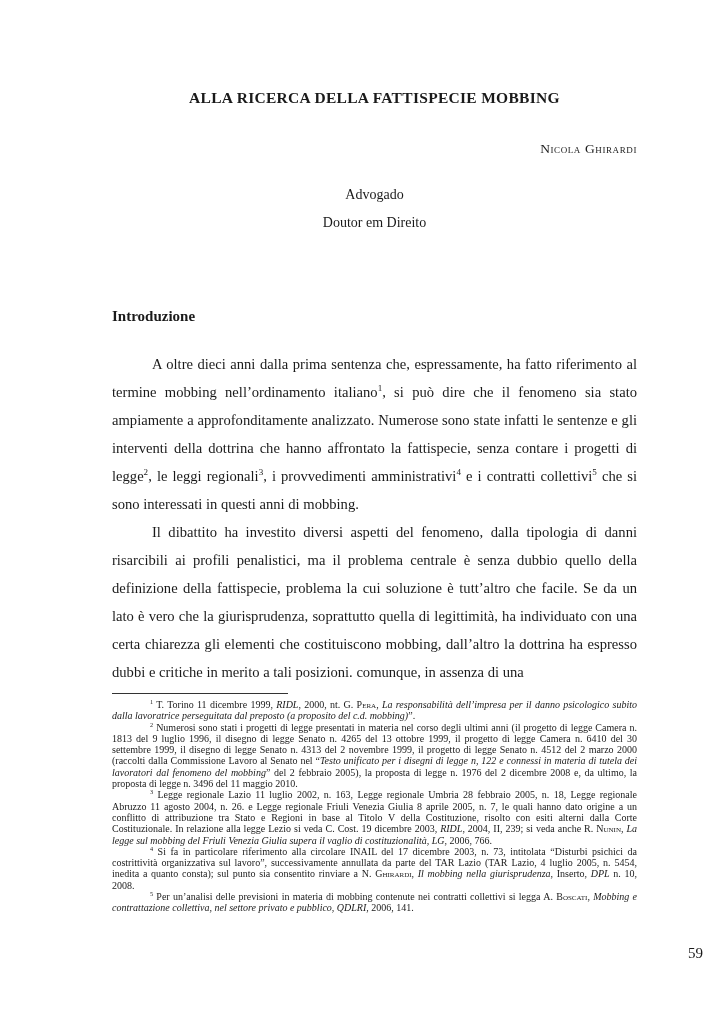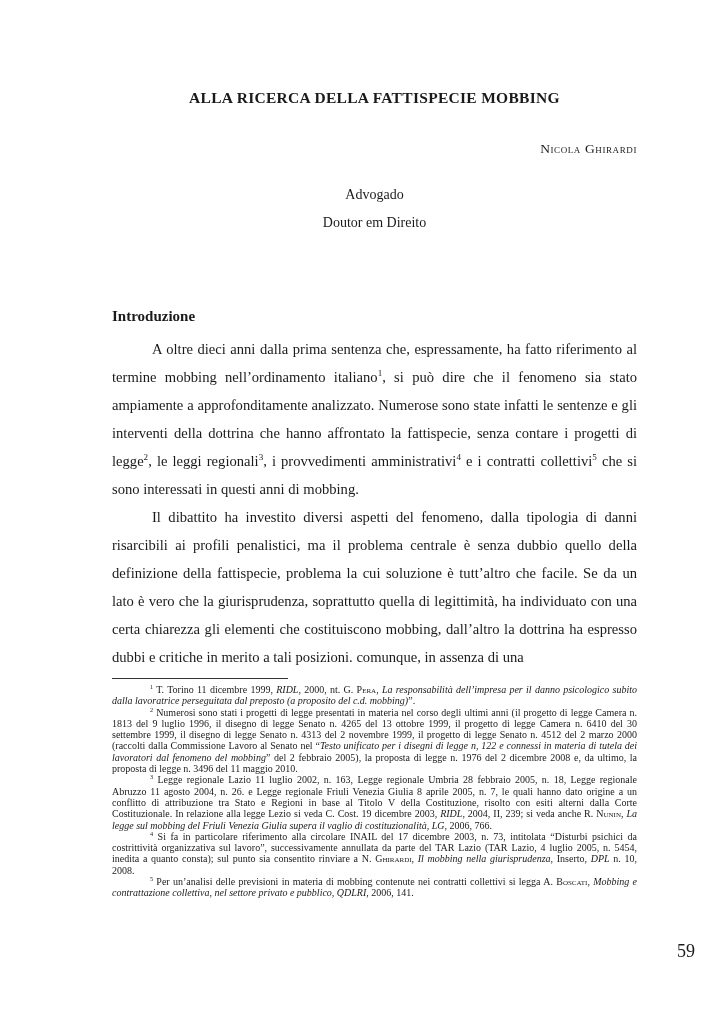--- a/index.html
+++ b/index.html
@@ -47,21 +47,21 @@
     font-weight: bold;
     line-height: 16px;
   }
   .body-para {
     margin: 0;
     font-size: 14.6px;
     line-height: 28px;
     text-align: justify;
     text-indent: 40px;
   }
-  .body-para.first { margin-top: 11px; }
+  .body-para.first { margin-top: 26px; }
   .body-para sup, .fn sup {
     font-size: 0.62em;
     line-height: 0;
   }
   .fn-rule {
     margin-top: 7px;
     width: 176px;
     border-top: 1px solid #333;
     height: 0;
   }
@@ -69,23 +69,23 @@
   .fn {
     margin: 0;
     font-size: 10px;
     line-height: 11.3px;
     text-align: justify;
     text-indent: 38px;
   }
   .sc { font-variant: small-caps; }
   .page-number {
     position: absolute;
-    right: 30px;
+    right: 22px;
     bottom: 62px;
-    font-size: 18px;
+    font-size: 15px;
   }
 </style>
 </head>
 <body>
 
 <div class="page">
   <div class="content">
 
     <h1 class="title">ALLA RICERCA DELLA FATTISPECIE MOBBING</h1>
 

